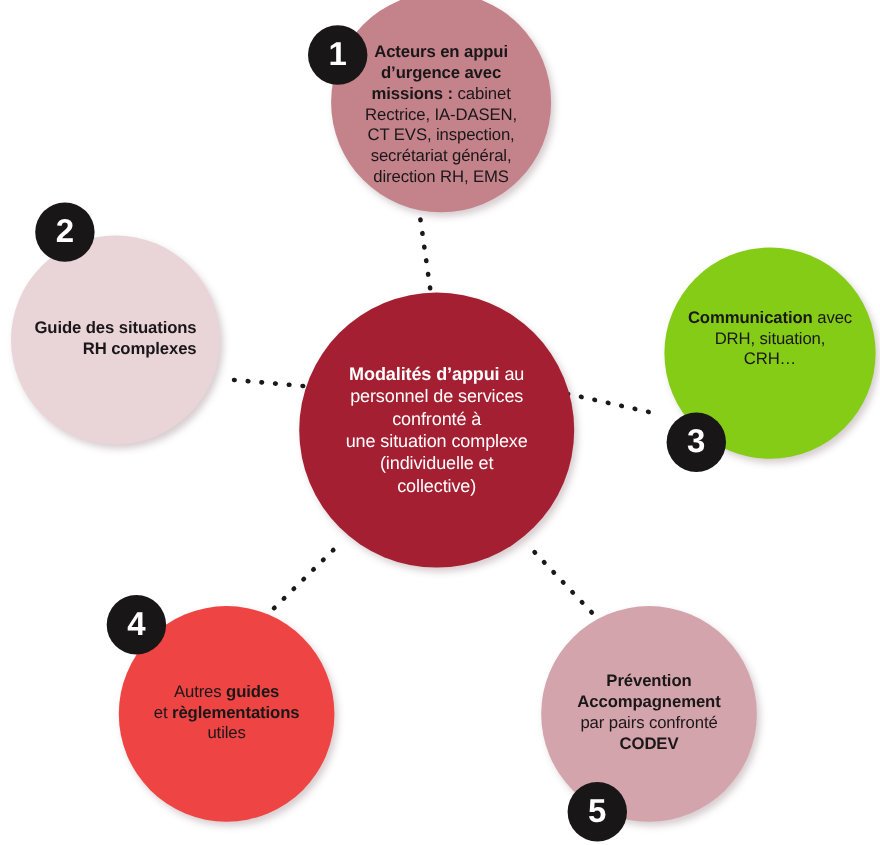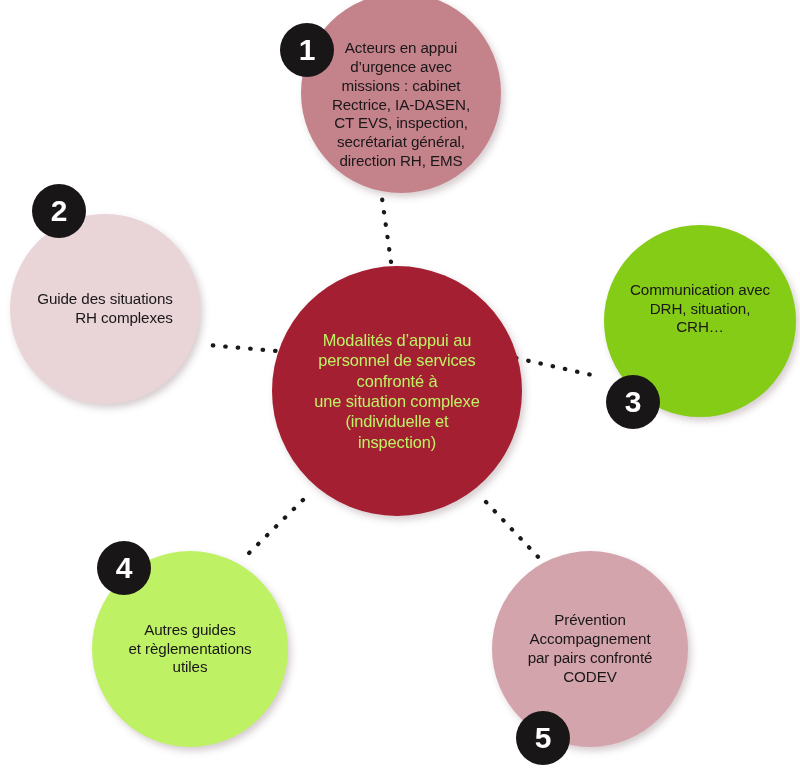--- a/index.html
+++ b/index.html
@@ -37,24 +37,24 @@
   .node-shadow {
     box-shadow: 3px 4px 7px rgba(120, 90, 95, 0.30);
   }
   .node-text {
     display: block;
     line-height: 1.24;
     color: #1a1718;
     letter-spacing: -0.1px;
   }
   .node-text .lead {
-    font-weight: normal;
+    font-weight: bold;
   }
   #node-center .node-text {
-    color: #bef264;
+    color: #ffffff;
   }
   .badge {
     position: absolute;
     border-radius: 50%;
     background: #191617;
     color: #ffffff;
     display: flex;
     align-items: center;
     justify-content: center;
     font-weight: bold;
@@ -100,21 +100,21 @@
   </div>
 
   <div class="node node-shadow" id="node-3" style="left:604px; top:225px; width:192px; height:192px; background:#84cc16; padding:10px 10px 34px;">
     <span class="node-text" style="font-size:15.2px;">
       <span class="lead">Communication</span><span> avec</span><br>
       <span>DRH, situation,</span><br>
       <span>CRH…</span>
     </span>
   </div>
 
-  <div class="node node-shadow" id="node-4" style="left:92px; top:551px; width:196px; height:196px; background:#bef264; padding:14px 8px;">
+  <div class="node node-shadow" id="node-4" style="left:108px; top:551px; width:196px; height:196px; background:#ef4444; padding:14px 8px;">
     <span class="node-text" style="font-size:15.2px;">
       <span>Autres </span><span class="lead">guides</span><br>
       <span>et </span><span class="lead">règlementations</span><br>
       <span>utiles</span>
     </span>
   </div>
 
   <div class="node node-shadow" id="node-5" style="left:492px; top:551px; width:196px; height:196px; background:#D4A4AC; padding:14px 8px;">
     <span class="node-text" style="font-size:15.2px;">
       <span class="lead">Prévention</span><br>
@@ -124,21 +124,21 @@
     </span>
   </div>
 
   <div class="node node-shadow" id="node-center" style="left:272px; top:266px; width:250px; height:250px; background:#A41F31; padding:10px 12px;">
     <span class="node-text" style="font-size:16.4px;">
       <span class="lead">Modalités d’appui</span><span> au</span><br>
       <span>personnel de services</span><br>
       <span>confronté à</span><br>
       <span>une situation complexe</span><br>
       <span>(individuelle et</span><br>
-      <span>inspection)</span>
+      <span>collective)</span>
     </span>
   </div>
 
   <div class="badge" style="left:280px; top:23px; width:54px; height:54px;">
     <span class="badge-num" style="font-size:30px;">1</span>
   </div>
 
   <div class="badge" style="left:32px; top:184px; width:54px; height:54px;">
     <span class="badge-num" style="font-size:30px;">2</span>
   </div>

